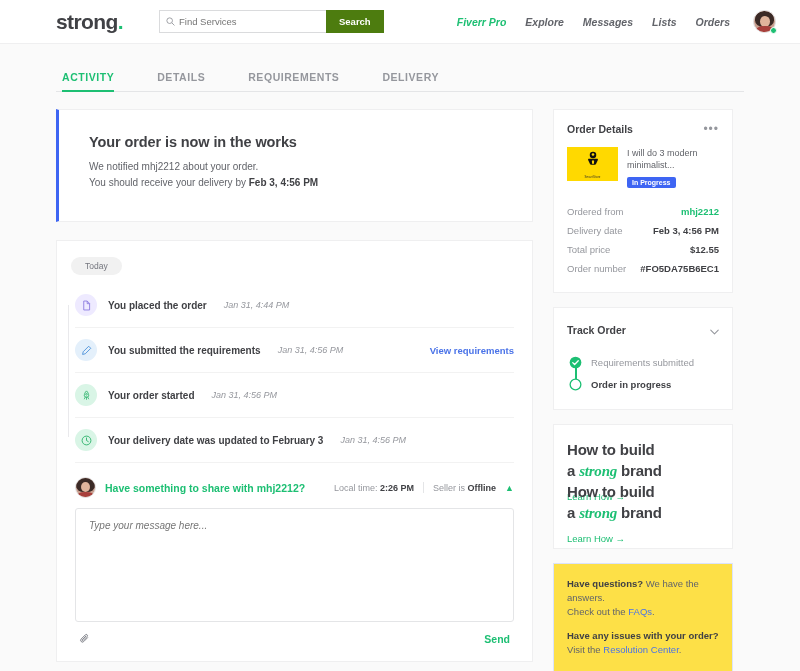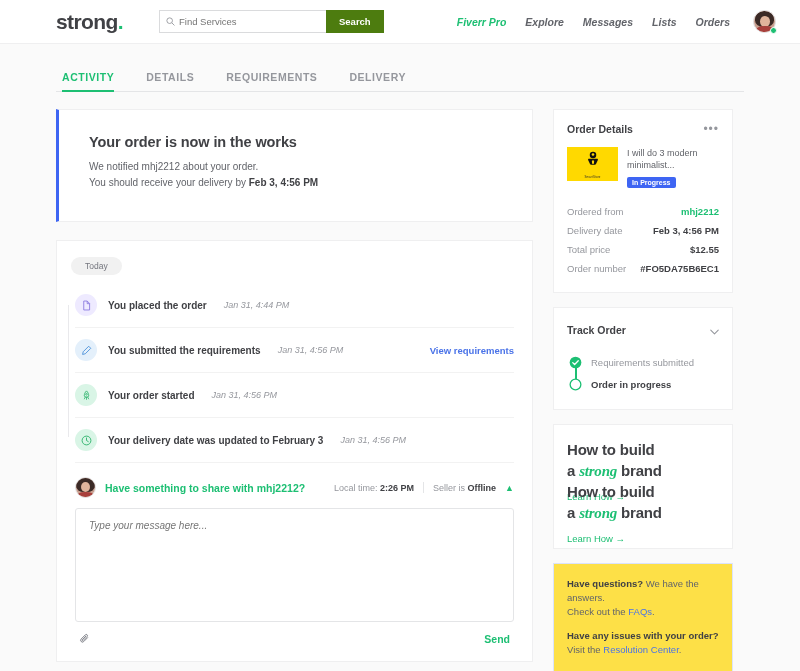--- a/index.html
+++ b/index.html
@@ -106,21 +106,21 @@
     position: absolute; right: -1px; bottom: -1px;
     width: 7px; height: 7px; border-radius: 50%;
     background: #1dbf73; border: 1.5px solid #fff;
   }
 
   
   .page { padding: 0 56px; }
 
   .tabs {
     display: flex;
-    gap: 32px;
+    gap: 43px;
     border-bottom: 1px solid #e4e5e7;
     margin-top: 27px;
     padding-left: 6px;
   }
   .tab {
     font-size: 10.5px;
     letter-spacing: 0.55px;
     color: #95979d;
     font-weight: 700;
     padding-bottom: 7px;

